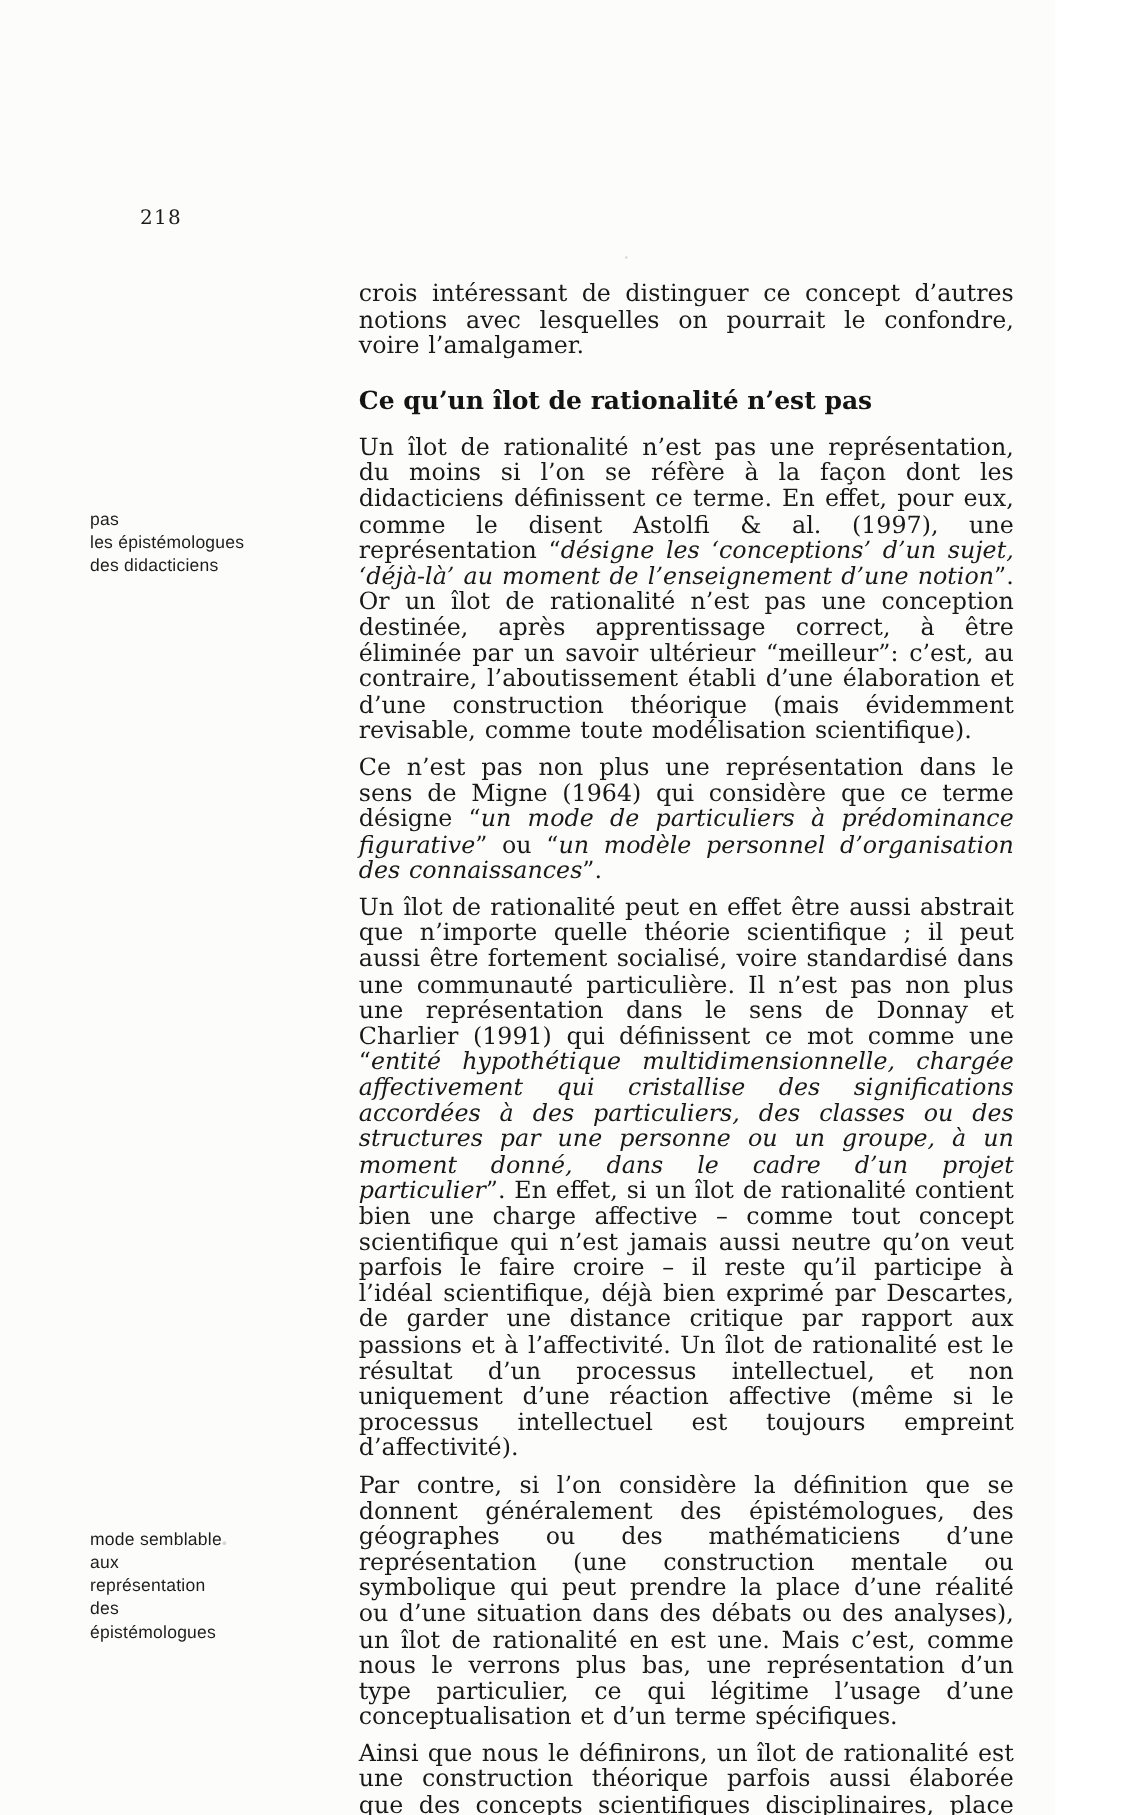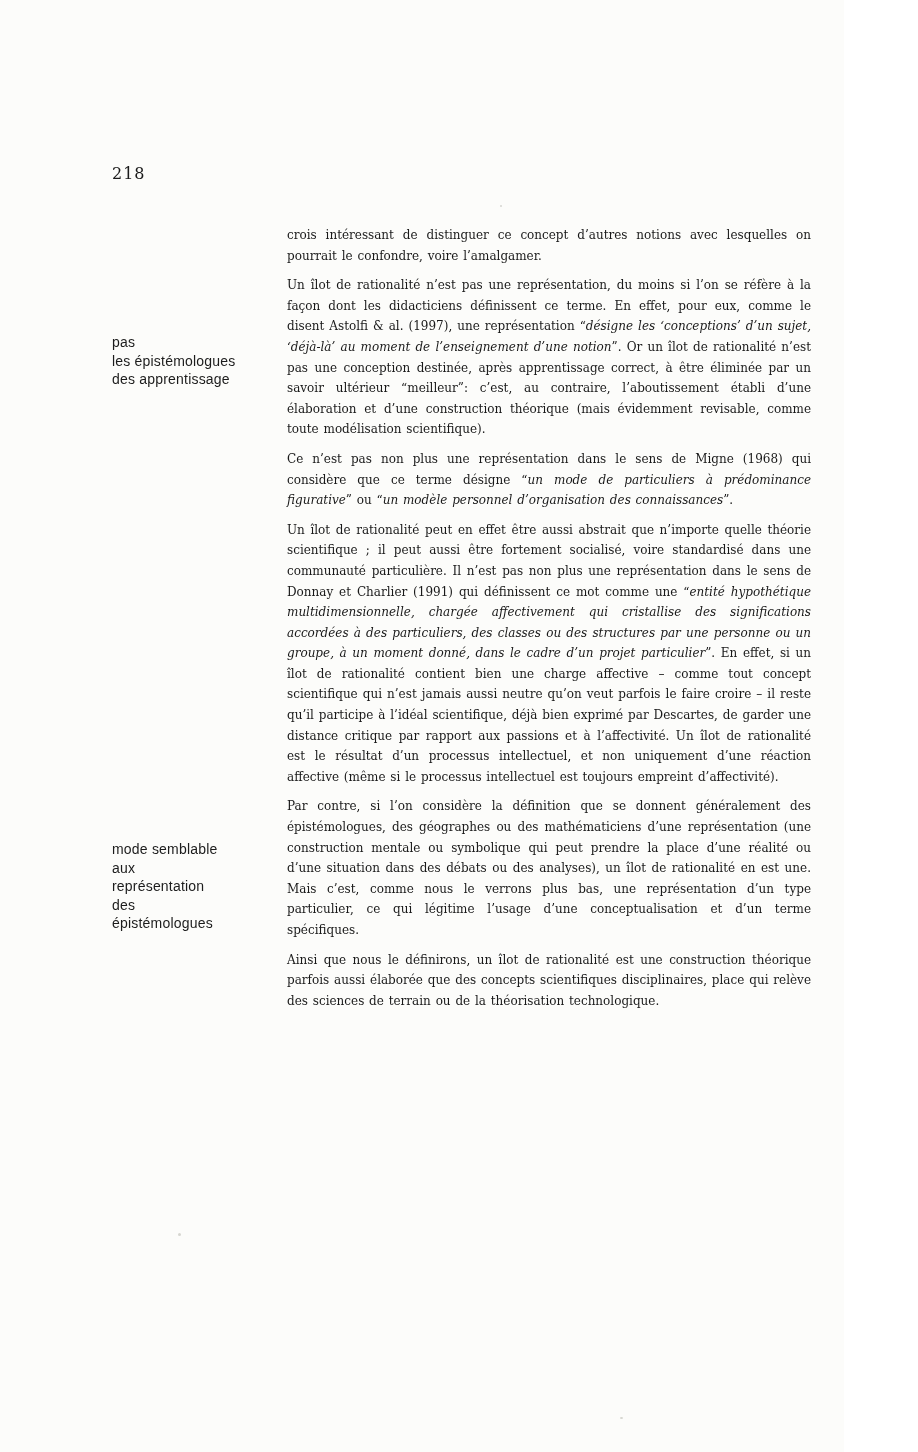--- a/index.html
+++ b/index.html
@@ -32,36 +32,36 @@
   }
   .row {
     display: flex;
     align-items: flex-start;
     margin-bottom: 9px;
   }
   .note-col {
     box-sizing: border-box;
     flex: 0 0 287px;
     width: 287px;
-    padding-left: 112px;
+    padding-left: 72px;
   }
   .margin-note {
     font-family: "Liberation Sans", sans-serif;
     font-size: 14px;
     line-height: 18.4px;
     color: #1c1c1c;
     letter-spacing: 0.2px;
   }
   .note-offset-1 { margin-top: 58px; }
   .note-offset-2 { margin-top: 44px; }
   .text-col {
     flex: 0 0 524px;
     width: 524px;
     font-family: "DejaVu Serif", serif;
-    font-size: 12px;
+    font-size: 19px;
     line-height: 20.6px;
     text-align: justify;
     word-spacing: 1px;
     color: #191919;
     hyphens: auto;
   }
   .text-col p { margin: 0; }
   .it { font-style: italic; }
   .heading-row {
     margin: 21px 0 16px 0;
@@ -89,38 +89,44 @@
 
   <div class="main">
 
     <div class="row">
       <div class="note-col"></div>
       <div class="text-col">
         <p><span>crois intéressant de distinguer ce concept d’autres notions avec lesquelles on pourrait le confondre, voire l’amalgamer.</span></p>
       </div>
     </div>
 
+    <div class="row heading-row">
+      <div class="note-col"></div>
+      <div class="text-col">
+        <p>Ce qu’un îlot de rationalité n’est pas</p>
+      </div>
+    </div>
 
     <div class="row">
       <div class="note-col">
         <div class="margin-note note-offset-1">
             <div class="note-line">pas</div>
             <div class="note-line">les épistémologues</div>
-            <div class="note-line">des apprentissage</div>
+            <div class="note-line">des didacticiens</div>
           </div>
       </div>
       <div class="text-col">
         <p><span>Un îlot de rationalité n’est pas une représentation, du moins si l’on se réfère à la façon dont les didacticiens définissent ce terme. En effet, pour eux, comme le disent Astolfi &amp; al. (1997), une représentation “</span><span class="it">désigne les ‘conceptions’ d’un sujet, ‘déjà-là’ au moment de l’enseignement d’une notion</span><span>”. Or un îlot de rationalité n’est pas une conception destinée, après apprentissage correct, à être éliminée par un savoir ultérieur “meilleur”: c’est, au contraire, l’aboutissement établi d’une élaboration et d’une construction théorique (mais évidemment revisable, comme toute modélisation scientifique).</span></p>
       </div>
     </div>
 
     <div class="row">
       <div class="note-col"></div>
       <div class="text-col">
-        <p><span>Ce n’est pas non plus une représentation dans le sens de Migne (1968) qui considère que ce terme désigne “</span><span class="it">un mode de particuliers à prédominance figurative</span><span>” ou “</span><span class="it">un modèle personnel d’organisation des connaissances</span><span>”.</span></p>
+        <p><span>Ce n’est pas non plus une représentation dans le sens de Migne (1964) qui considère que ce terme désigne “</span><span class="it">un mode de particuliers à prédominance figurative</span><span>” ou “</span><span class="it">un modèle personnel d’organisation des connaissances</span><span>”.</span></p>
       </div>
     </div>
 
     <div class="row">
       <div class="note-col"></div>
       <div class="text-col">
         <p><span>Un îlot de rationalité peut en effet être aussi abstrait que n’importe quelle théorie scientifique ; il peut aussi être fortement socialisé, voire standardisé dans une communauté particulière. Il n’est pas non plus une représentation dans le sens de Donnay et Charlier (1991) qui définissent ce mot comme une “</span><span class="it">entité hypothétique multidimensionnelle, chargée affectivement qui cristallise des significations accordées à des particuliers, des classes ou des structures par une personne ou un groupe, à un moment donné, dans le cadre d’un projet particulier</span><span>”. En effet, si un îlot de rationalité contient bien une charge affective – comme tout concept scientifique qui n’est jamais aussi neutre qu’on veut parfois le faire croire – il reste qu’il participe à l’idéal scientifique, déjà bien exprimé par Descartes, de garder une distance critique par rapport aux passions et à l’affectivité. Un îlot de rationalité est le résultat d’un processus intellectuel, et non uniquement d’une réaction affective (même si le processus intellectuel est toujours empreint d’affectivité).</span></p>
       </div>
     </div>
 

